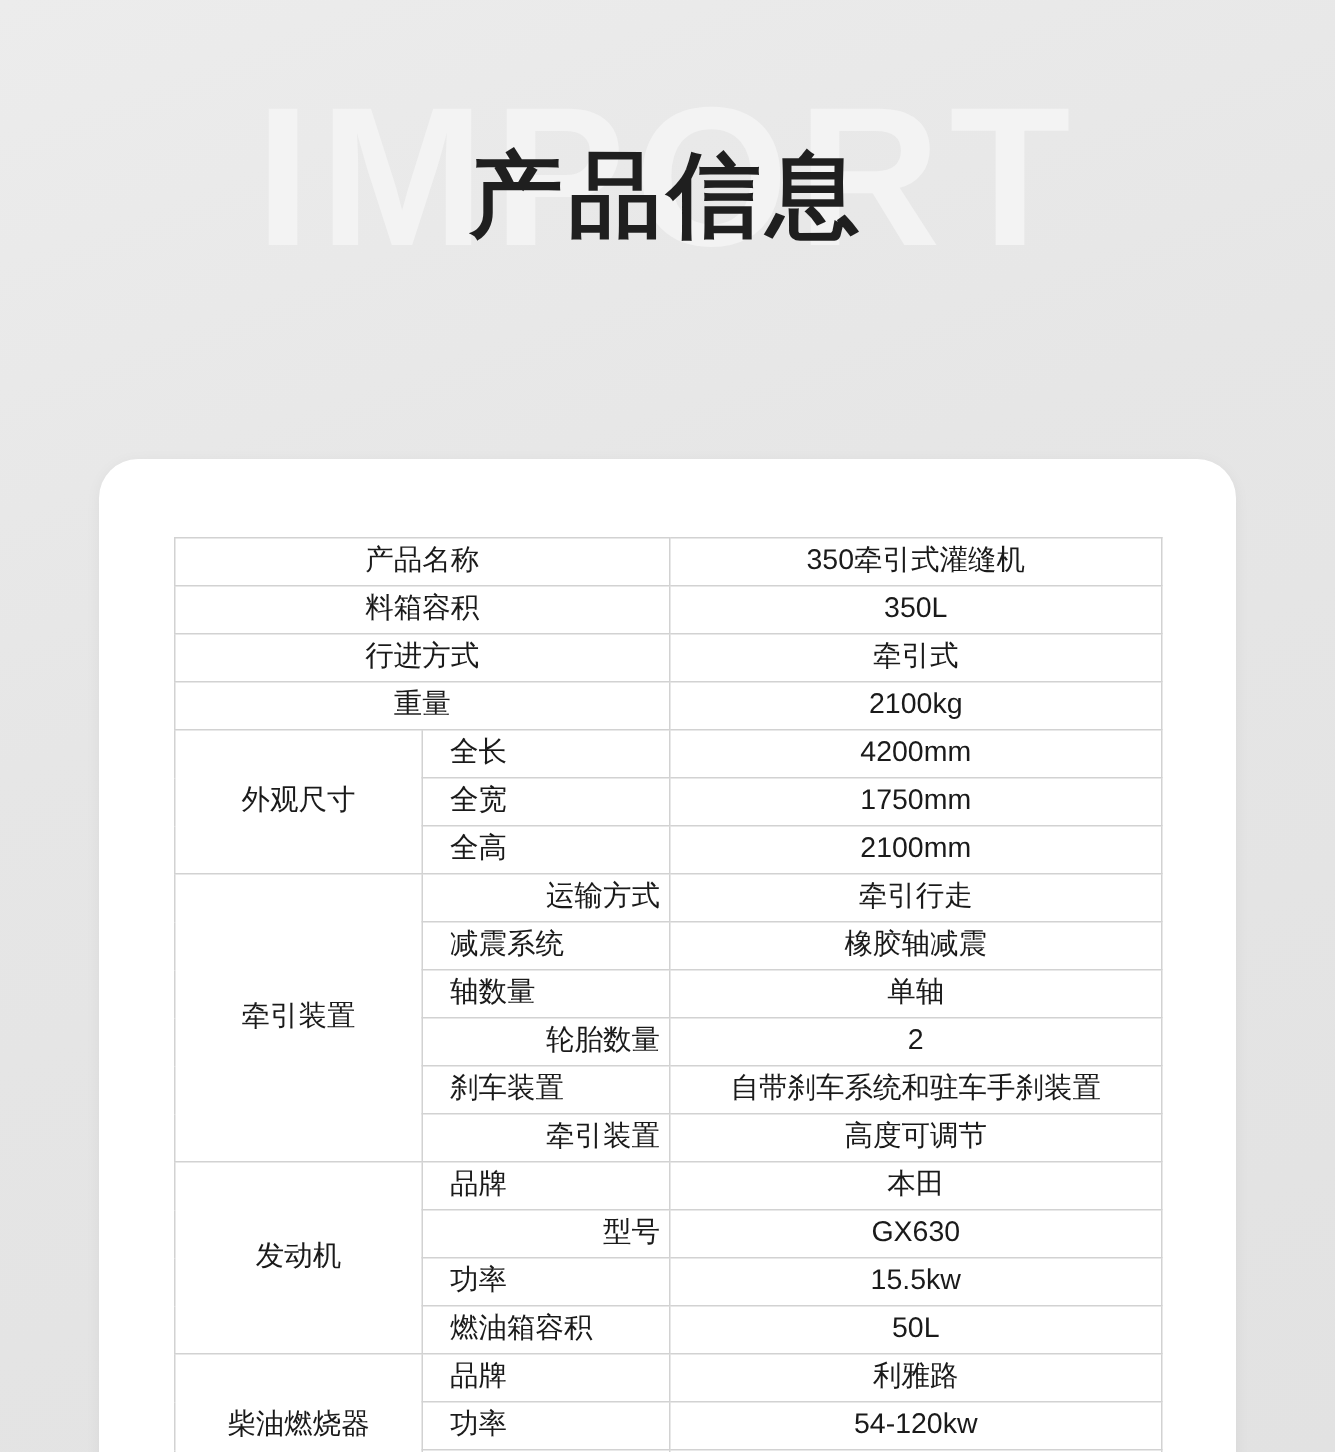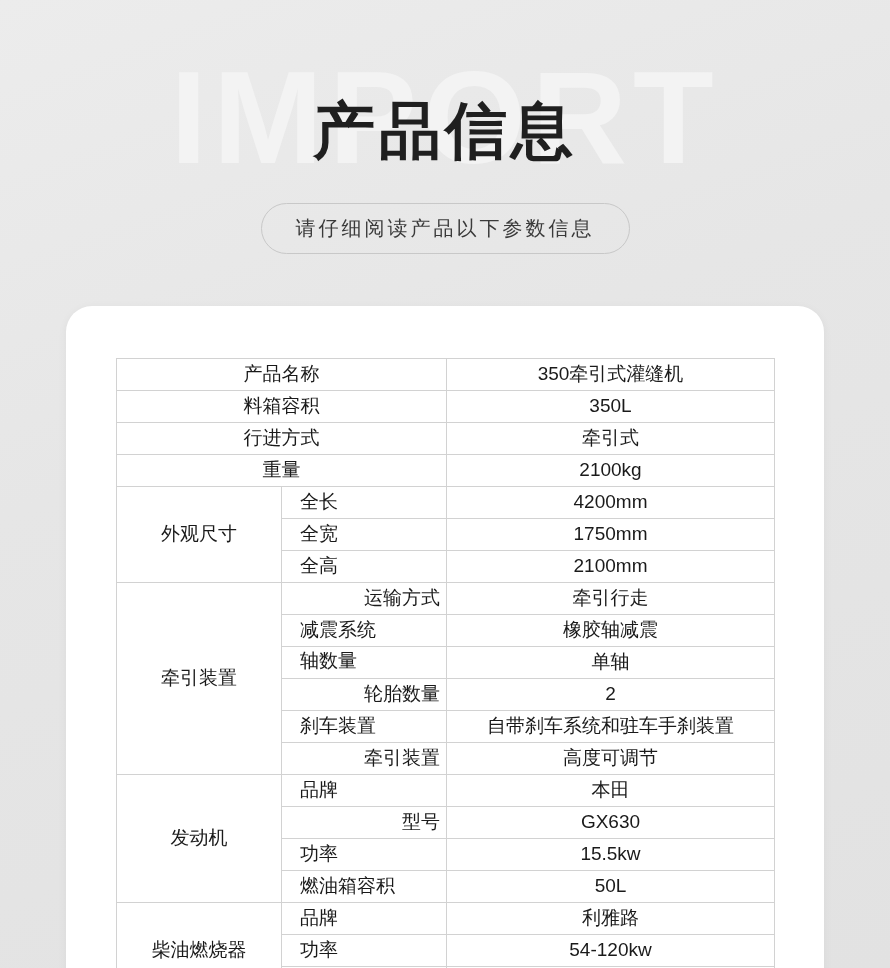--- a/index.html
+++ b/index.html
@@ -118,23 +118,20 @@
 </style>
 </head>
 <body>
 
 <div class="page">
 
   <div class="watermark">IMPORT</div>
 
   <div class="title">产品信息</div>
 
-  <div class="subtitle-wrap">
-    <div class="subtitle">请仔细阅读产品以下参数信息</div>
-  </div>
 
   <div class="card"></div>
 
   <div class="tbl-wrap">
     <table class="spec">
       <tbody id="spec-body">
           <tr>
             <td class="label-wide" colspan="2">产品名称</td>
             <td class="value">350牵引式灌缝机</td>
           </tr>

